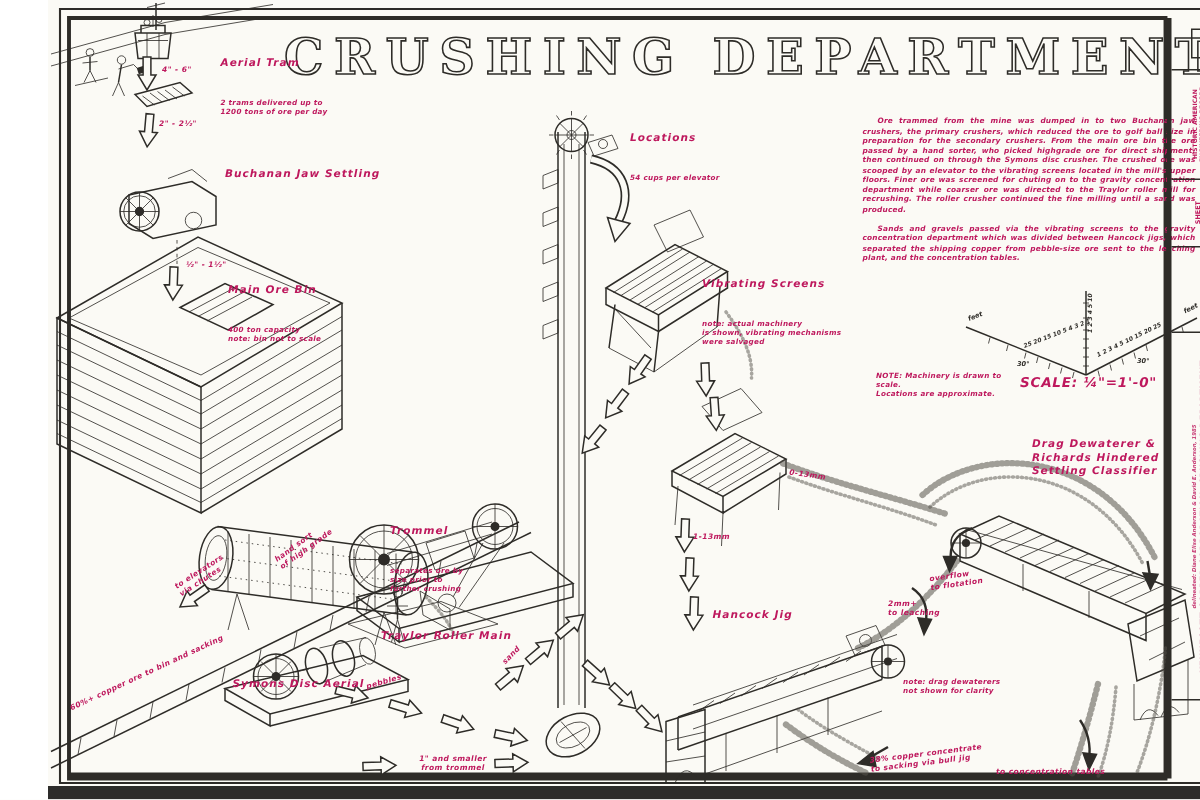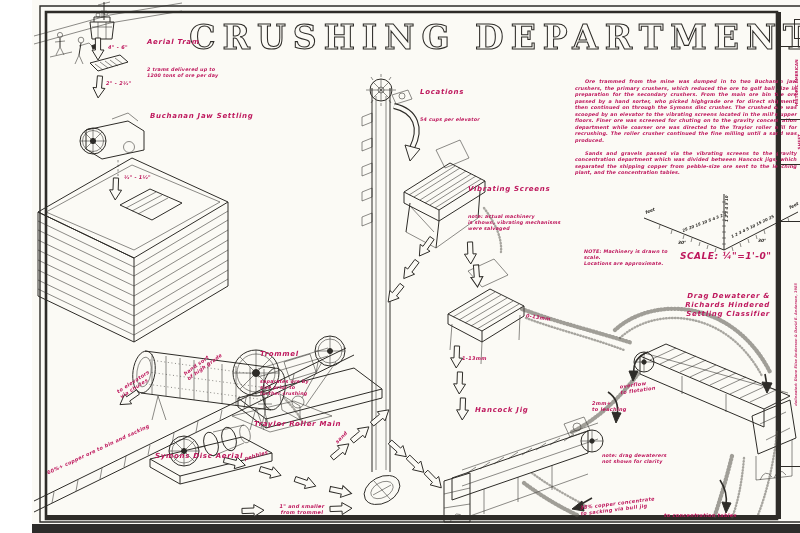--- a/index.html
+++ b/index.html
@@ -314,20 +314,25 @@
 
   <div class="lb" style="left:115px;top:19px;width:120px">
     <div class="eq">Aerial Tram</div>
     <div class="nt">2 trams delivered up to
 1200 tons of ore per day</div>
   </div>
 
 
   <div class="lb eq" style="left:118px;top:112px;width:160px">Buchanan Jaw Settling</div>
 
+  <div class="lb" style="left:120px;top:170px;width:110px">
+    <div class="eq">Main Ore Bin</div>
+    <div class="nt">400 ton capacity
+note: bin not to scale</div>
+  </div>
 
   <div class="lb" style="left:388px;top:69px;width:110px">
     <div class="eq">Locations</div>
     <div class="nt">54 cups per elevator</div>
   </div>
 
   <div class="lb" style="left:228px;top:331px;width:90px">
     <div class="eq">Trommel</div>
     <div class="nt">separates ore by
 size prior to
@@ -340,21 +345,21 @@
 is shown, vibrating mechanisms
 were salvaged</div>
   </div>
 
   <div class="lb eq" style="left:222px;top:420px;width:140px">Traylor Roller Main</div>
 
   <div class="lb eq" style="left:123px;top:452px;width:150px">Symons Disc Aerial</div>
 
   <div class="lb eq" style="left:443px;top:406px;width:100px">Hancock Jig</div>
 
-  <div class="lb eq" style="left:628px;top:292px;width:110px;text-align:right">Drag Dewaterer &amp;
+  <div class="lb eq" style="left:656px;top:292px;width:110px;text-align:left">Drag Dewaterer &amp;
 Richards Hindered
 Settling Classifier</div>
 
   <div class="lb nar" style="left:543px;top:72px;width:222px">
     <p>Ore trammed from the mine was dumped in to two Buchanan jaw crushers, the primary crushers, which reduced the ore to golf ball size in preparation for the secondary crushers.  From the main ore bin the ore passed by a hand sorter, who picked highgrade ore for direct shipment, then continued on through the Symons disc crusher.  The crushed ore was scooped by an elevator to the vibrating screens located in the mill's upper floors.  Finer ore was screened for chuting on to the gravity concentration department while coarser ore was directed to the Traylor roller mill for recrushing.  The roller crusher continued the fine milling until a sand was produced.</p>
     <p>Sands and gravels passed via the vibrating screens to the gravity concentration department which was divided between Hancock jigs, which separated the shipping copper from pebble-size ore sent to the leaching plant, and the concentration tables.</p>
   </div>
 
   <div class="lb nt" style="left:552px;top:248px;width:90px">NOTE: Machinery is drawn to scale.
 Locations are approximate.</div>

